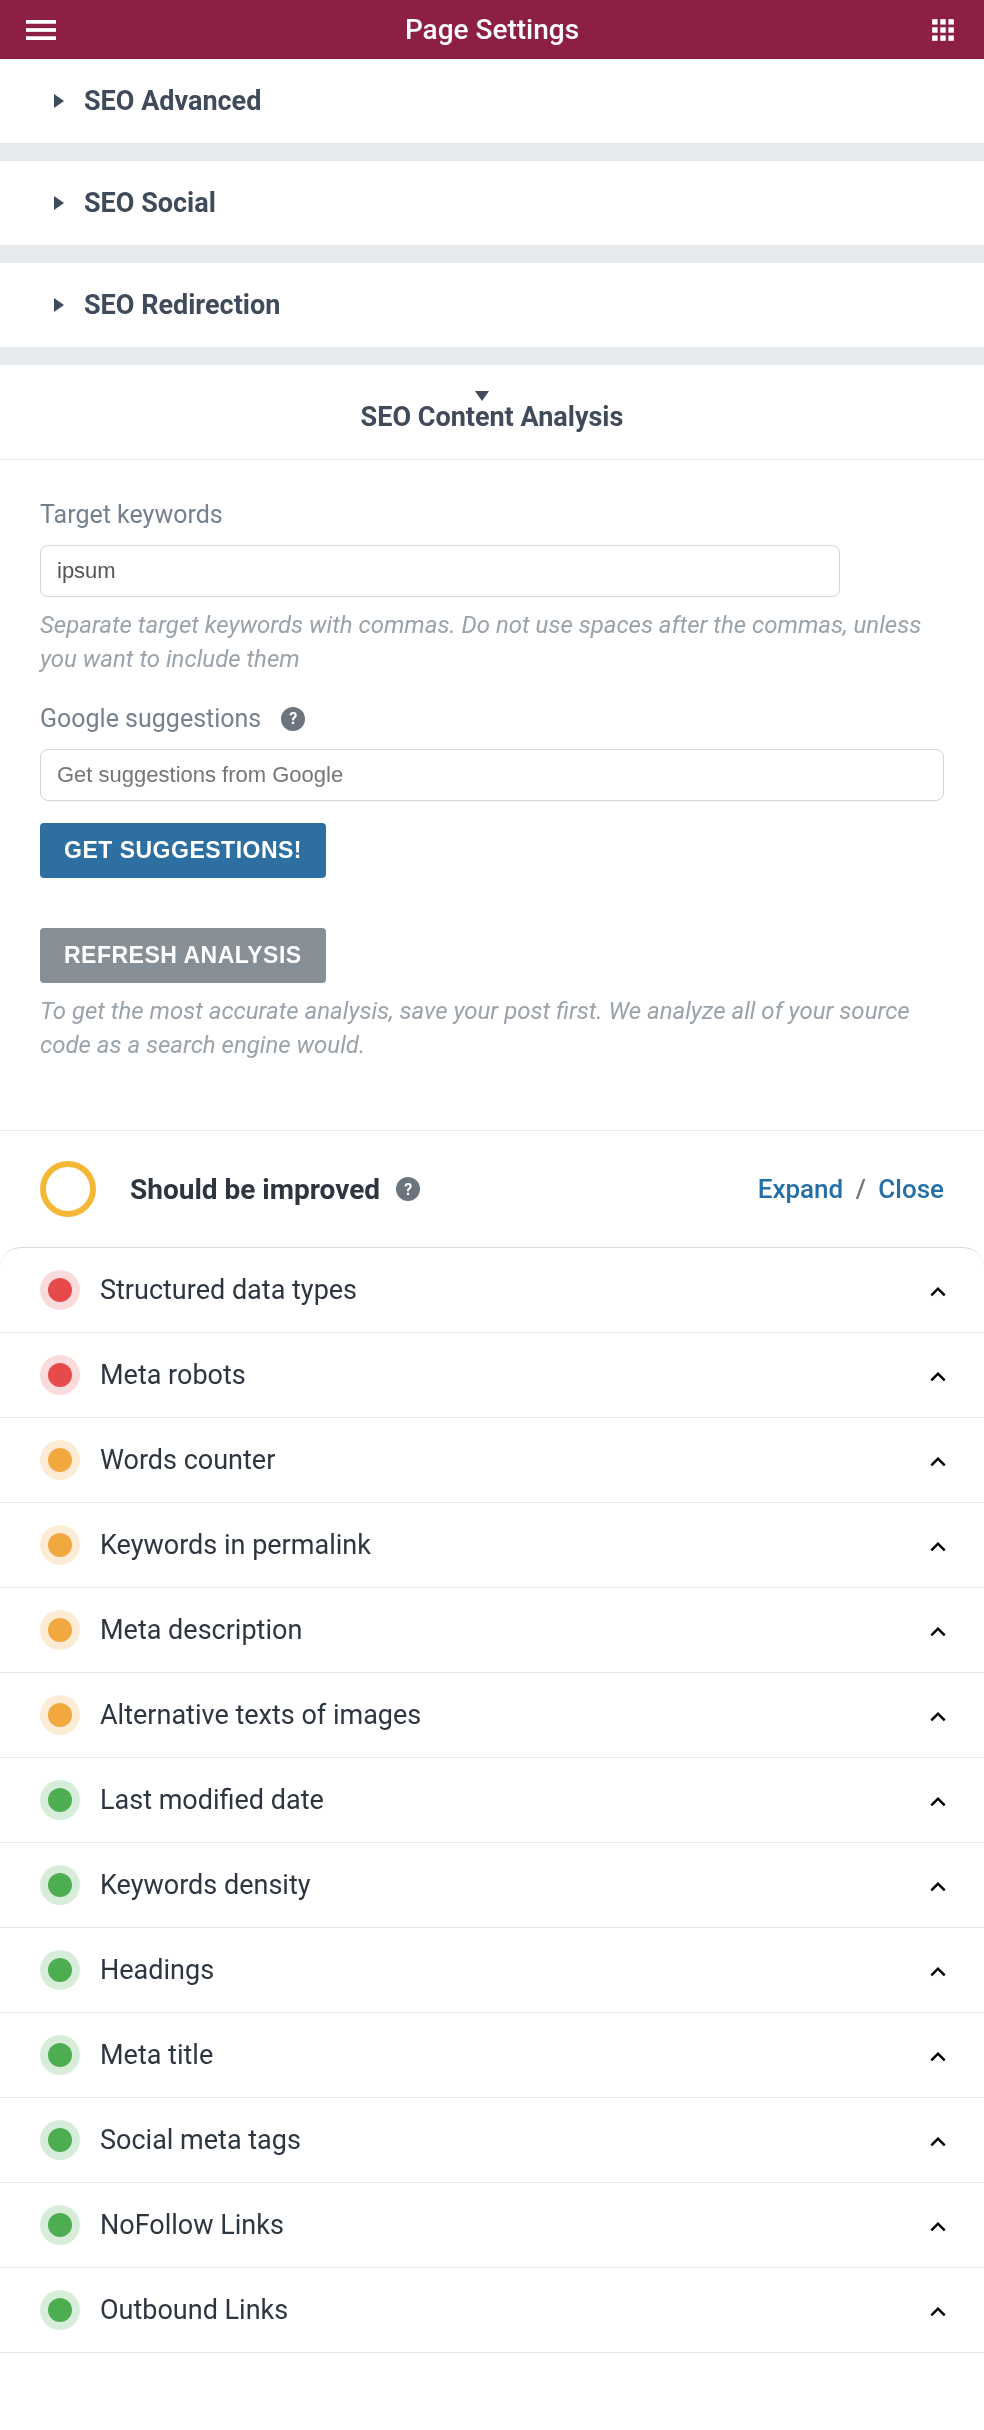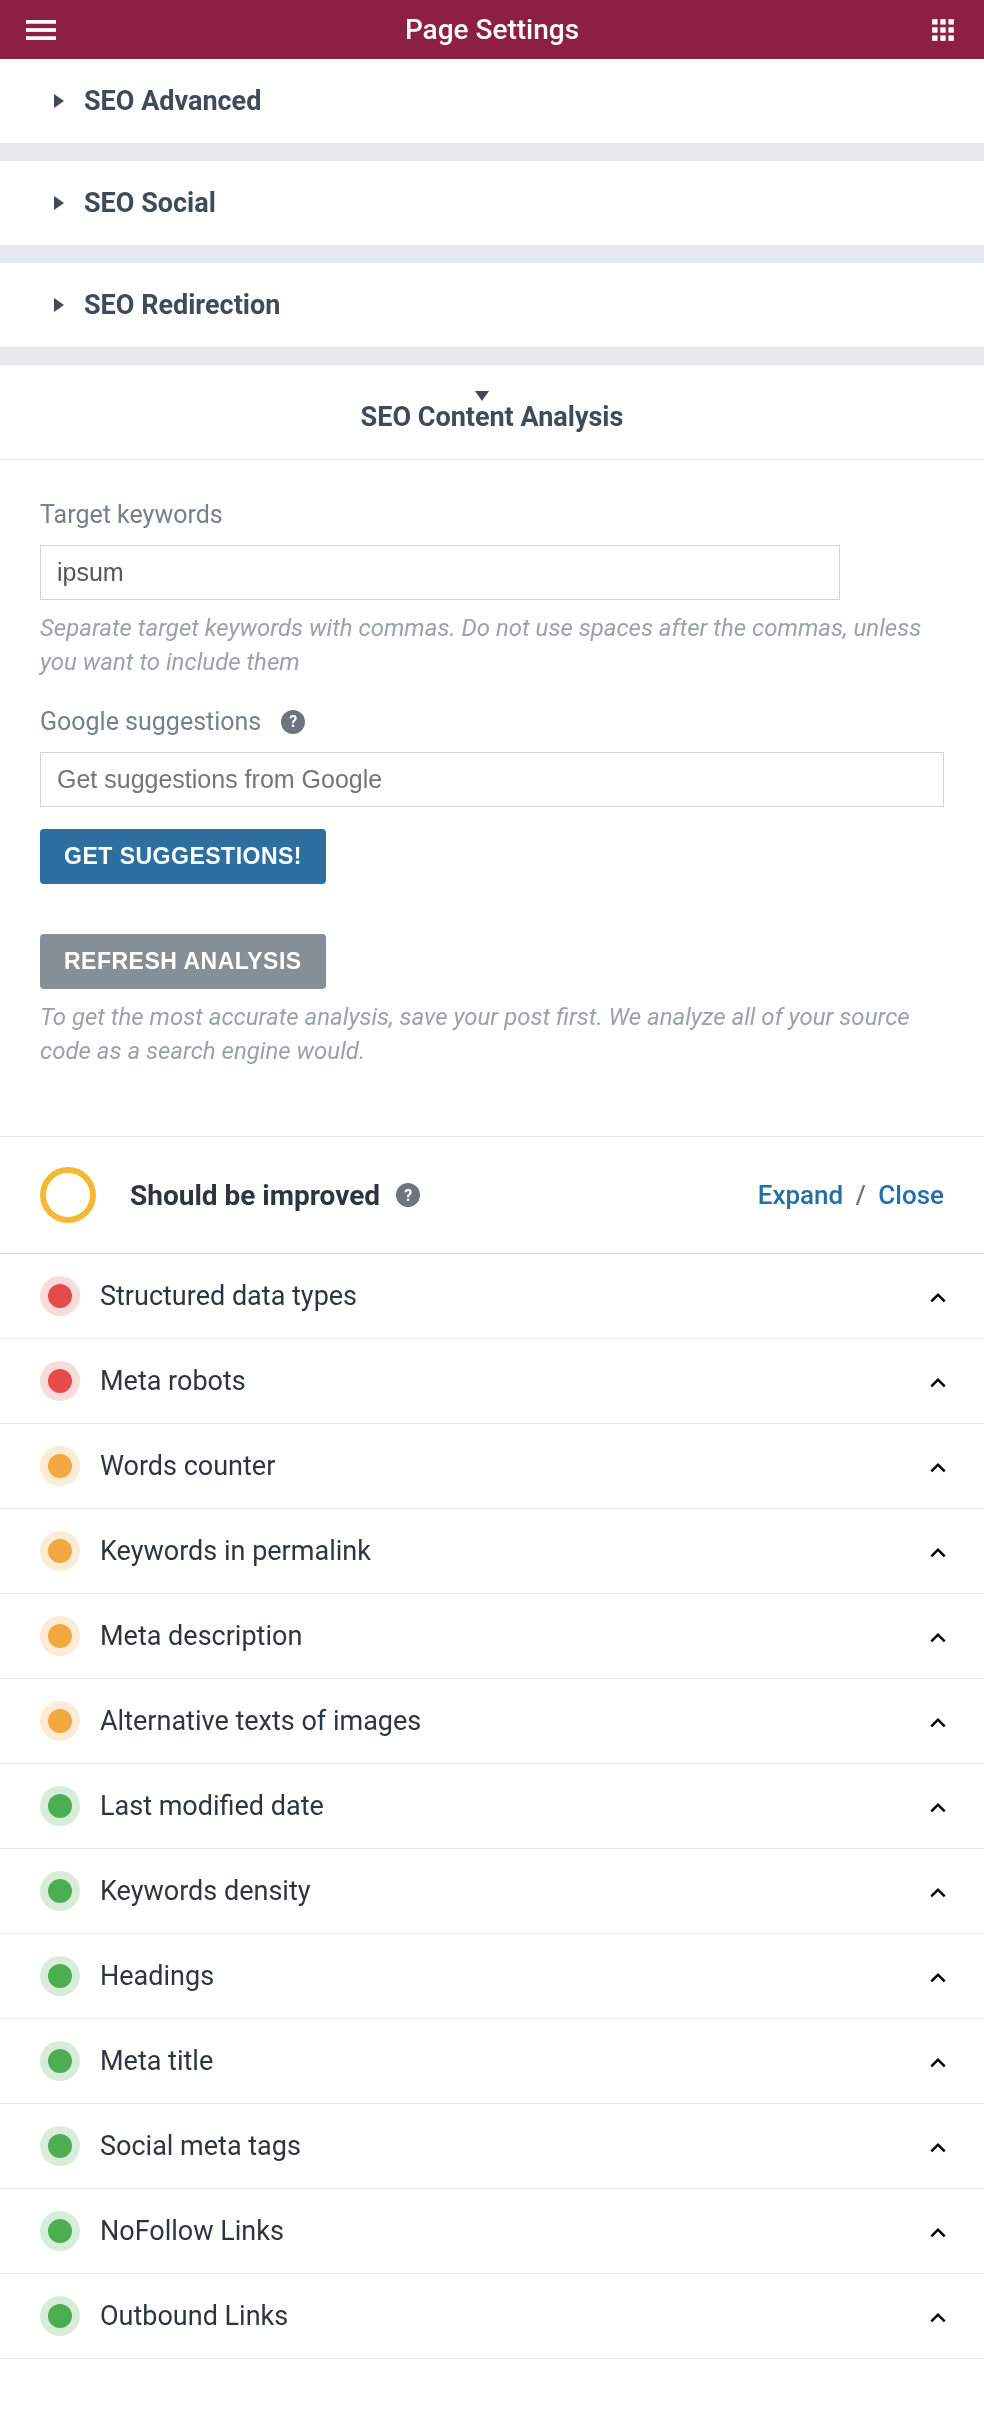--- a/index.html
+++ b/index.html
@@ -11,35 +11,35 @@
 .accordion-gap { background: #e7eaec; height: 18px; }
 .accordion-item { background: #fff; padding: 26px 54px; display: flex; align-items: center; cursor: pointer; }
 .accordion-item.expanded { border-bottom: 1px solid #e7eaec; flex-direction: column; }
 .caret { width: 0; height: 0; margin-right: 20px; }
 .caret-right { border-left: 10px solid #3f4b5b; border-top: 7px solid transparent; border-bottom: 7px solid transparent; }
 .caret-down { border-top: 10px solid #3f4b5b; border-left: 7px solid transparent; border-right: 7px solid transparent; }
 .accordion-title { font-size: 27px; font-weight: 700; color: #3f4b5b; }
 .content-section { padding: 40px 40px 30px; }
 .field-group { margin-bottom: 28px; }
 .field-label { font-size: 25px; color: #75818e; font-weight: 400; margin-bottom: 16px; display: flex; align-items: center; gap: 20px; }
-.text-input { width: 800px; max-width: 100%; padding: 12px 16px; font-size: 25px; color: #555; border: 1px solid #cfd5da; border-radius: 0; }
+.text-input { width: 800px; max-width: 100%; padding: 12px 16px; font-size: 22px; color: #555; border: 1px solid #cfd5da; border-radius: 8px; }
 .text-input.full { width: 100%; }
 .help-text { font-size: 24px; font-style: italic; color: #9aa2aa; margin-top: 12px; line-height: 1.4; }
 .btn { display: inline-block; padding: 14px 24px; font-size: 23px; font-weight: 600; letter-spacing: 0.5px; border: none; border-radius: 4px; cursor: pointer; color: #fff; margin-top: 22px; }
 .btn-blue { background: #2c6fa0; }
 .btn-gray { background: #868e96; }
 .help-circle { width: 24px; height: 24px; border-radius: 50%; background: #6c757d; color: #fff; display: inline-flex; align-items: center; justify-content: center; font-size: 16px; font-weight: bold; cursor: help; }
 .divider { height: 1px; background: #e7eaec; margin: 10px 0 0; }
 .score-row { display: flex; align-items: center; padding: 30px 40px; }
 .score-circle { width: 56px; height: 56px; border: 6px solid #f4b836; border-radius: 50%; margin-right: 34px; }
 .score-title { font-size: 28px; font-weight: 700; color: #2d3640; margin-right: 16px; }
 .score-actions { margin-left: auto; font-size: 26px; font-weight: 500; }
 .score-actions .link { color: #246fa8; cursor: pointer; }
 .score-actions .sep { color: #6c757d; margin: 0 6px; }
-.metrics { border-top: 1px solid #d6dbe0; }
+.metrics { border-top: 1px solid #d6dbe0; border-radius: 21px; }
 .metric-row { display: flex; align-items: center; padding: 26px 40px 26px 48px; border-bottom: 1px solid #e7eaec; cursor: pointer; }
 .metric-dot { width: 24px; height: 24px; border-radius: 50%; margin-right: 28px; position: relative; }
 .metric-dot::before { content: ''; position: absolute; inset: -8px; border-radius: 50%; }
 .dot-red { background: #e84a4a; }
 .dot-red::before { background: rgba(232,74,74,0.2); }
 .dot-orange { background: #f0a83f; }
 .dot-orange::before { background: rgba(240,168,63,0.22); }
 .dot-green { background: #4caf50; }
 .dot-green::before { background: rgba(76,175,80,0.22); }
 .metric-label { font-size: 27px; color: #2d3640; flex: 1; }

